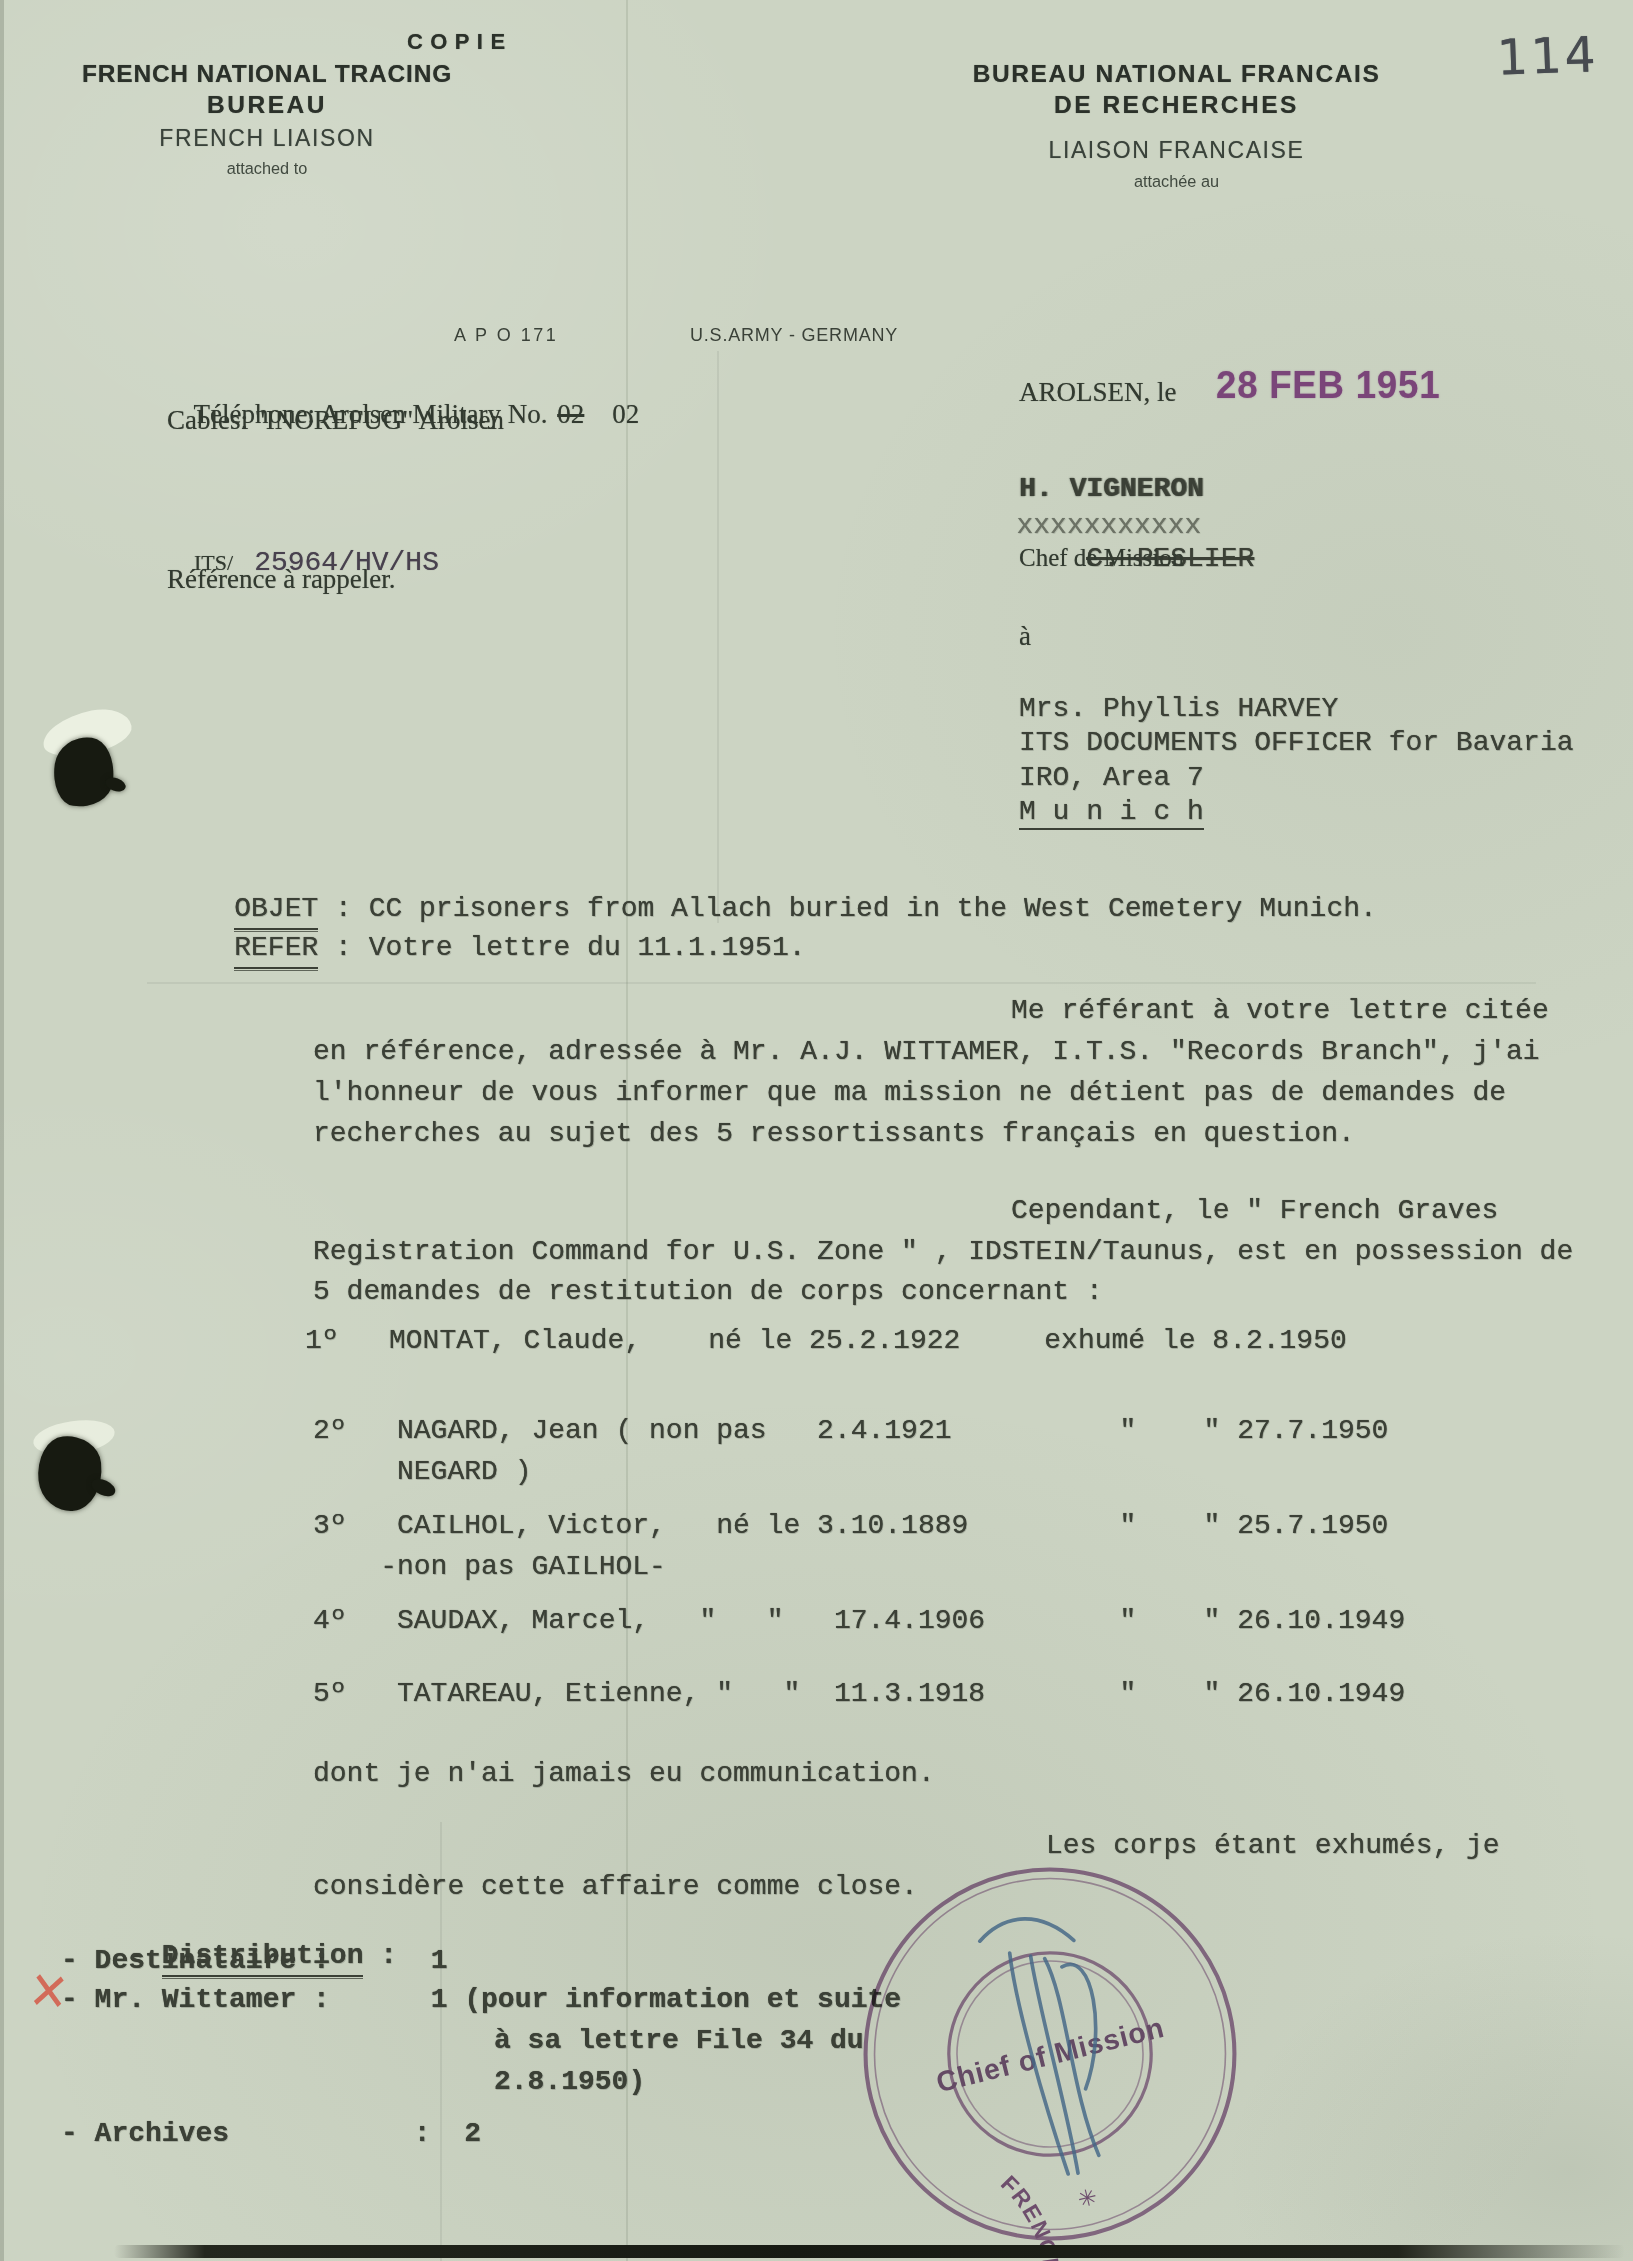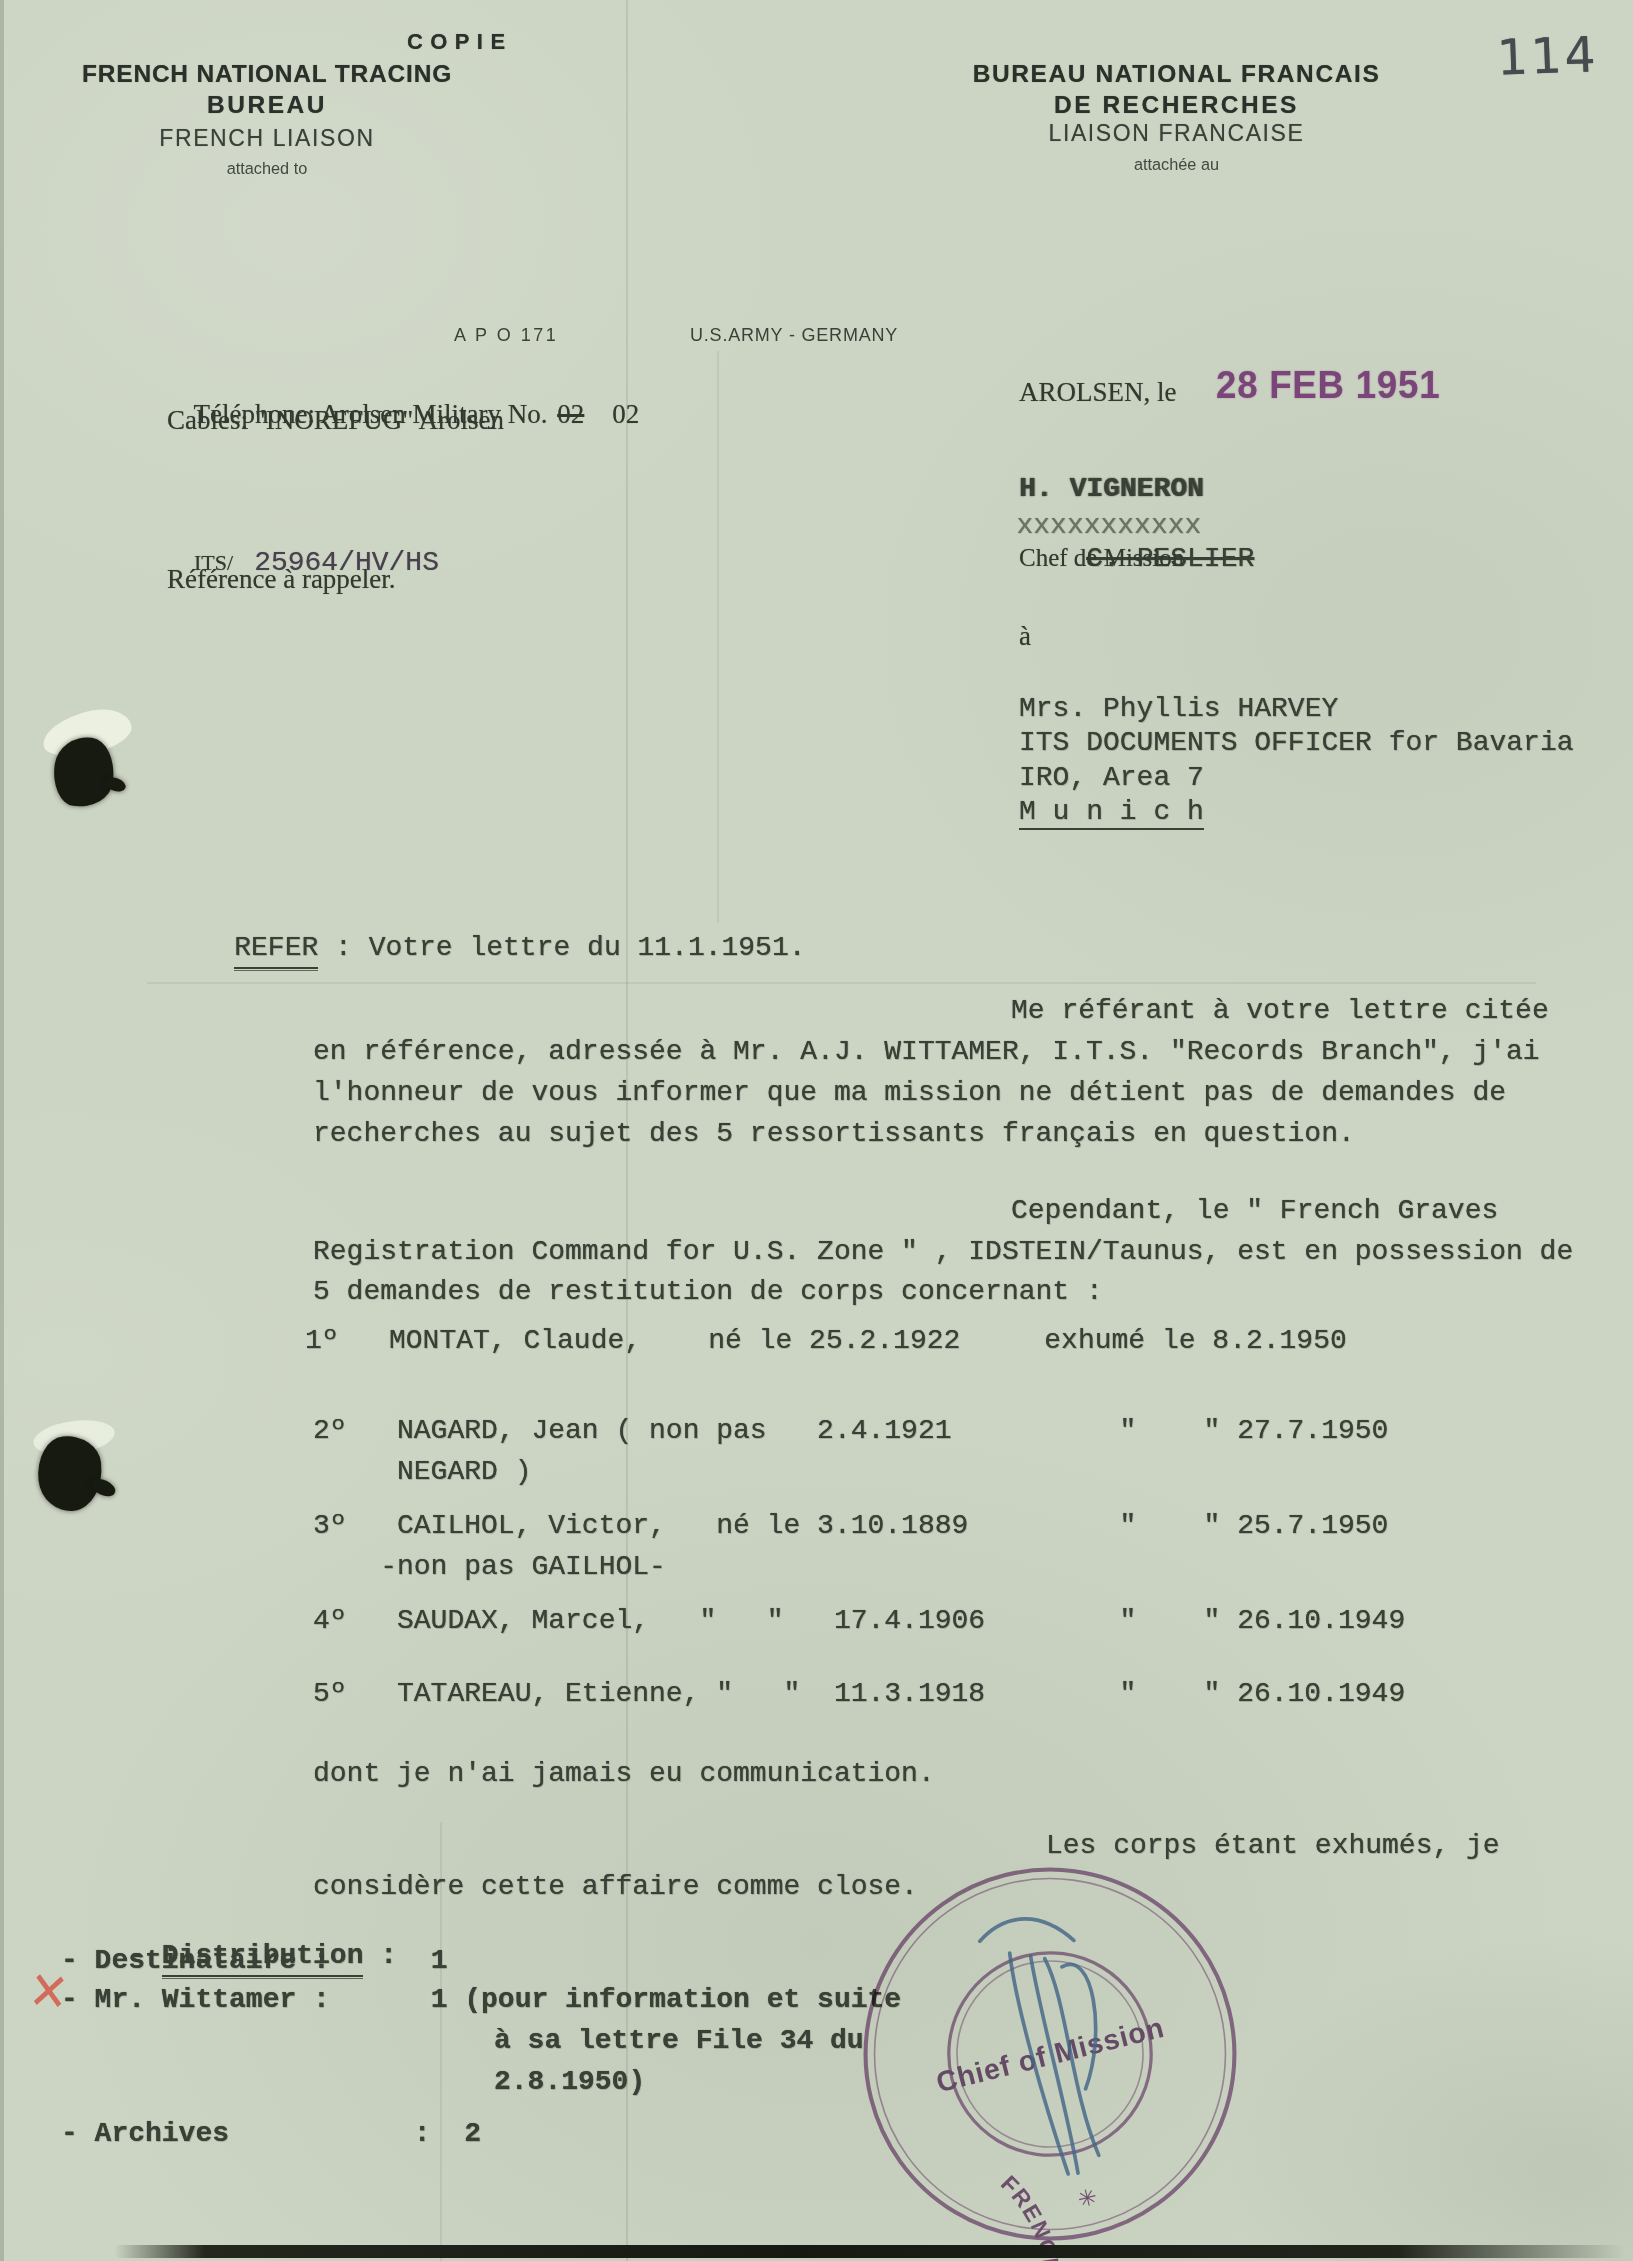--- a/index.html
+++ b/index.html
@@ -52,21 +52,21 @@
   <div class="abs center" style="left:75px;top:60px;width:384px;">
     <div class="sans hb" style="font-size:24.5px;letter-spacing:0.8px;">FRENCH NATIONAL TRACING</div>
     <div class="sans hb" style="font-size:24.5px;letter-spacing:2.5px;margin-top:3.3px;">BUREAU</div>
     <div class="sans" style="font-size:23px;letter-spacing:1.6px;color:#39423a;margin-top:5.7px;text-shadow:0 0 0.8px rgba(52,60,50,.5);">FRENCH LIAISON</div>
     <div class="sans" style="font-size:16.3px;color:#414a40;margin-top:7.4px;">attached to</div>
   </div>
 
   <div class="abs center" style="left:919px;top:60px;width:515px;">
     <div class="sans hb" style="font-size:24.5px;letter-spacing:1.6px;">BUREAU NATIONAL FRANCAIS</div>
     <div class="sans hb" style="font-size:24.5px;letter-spacing:2.5px;margin-top:3.3px;">DE RECHERCHES</div>
-    <div class="sans" style="font-size:23px;letter-spacing:1.6px;color:#39423a;margin-top:1px;text-shadow:0 0 0.8px rgba(52,60,50,.5);">LIAISON FRANCAISE</div>
+    <div class="sans" style="font-size:23px;letter-spacing:1.6px;color:#39423a;margin-top:18px;text-shadow:0 0 0.8px rgba(52,60,50,.5);">LIAISON FRANCAISE</div>
     <div class="sans" style="font-size:16.3px;color:#414a40;margin-top:7.4px;">attachée au</div>
   </div>
 
   <div class="abs sans" style="left:454px;top:325px;font-size:18px;letter-spacing:2.5px;color:#3a4138;">A P O 171</div>
   <div class="abs sans" style="left:690px;top:325px;font-size:18px;letter-spacing:0.8px;color:#3a4138;">U.S.ARMY - GERMANY</div>
 
   <div class="serif" style="left:167px;top:368px;">
     <span>Téléphone: Arolsen Military No.</span><span class="lt" style="margin-left:9.8px;">02</span><span style="margin-left:28px;">02</span>
   </div>
   <div class="serif" style="left:167px;top:405px;">Cables: "INOREFUG" Arolsen</div>
@@ -85,20 +85,23 @@
     <span style="position:absolute;left:-2.5px;top:1.6px;opacity:.65;">xxxxxxxxxxx</span>
   </div>
   <div class="serif" style="left:1019px;top:544px;font-size:25px;">Chef de Mission</div>
   <div class="serif" style="left:1019px;top:621px;">à</div>
 
   <div class="mono" style="left:1019px;top:691px;">Mrs. Phyllis HARVEY</div>
   <div class="mono" style="left:1019px;top:725px;">ITS DOCUMENTS OFFICER for Bavaria</div>
   <div class="mono" style="left:1019px;top:760px;">IRO, Area 7</div>
   <div class="mono" style="left:1019px;top:794px;"><span class="ul">M u n i c h</span></div>
 
+  <div class="mono" style="left:167px;top:856px;">
+    <span class="dblul">OBJET</span><span> : CC prisoners from Allach buried in the West Cemetery Munich.</span>
+  </div>
   <div class="mono" style="left:167px;top:895px;">
     <span class="dblul">REFER</span><span> : Votre lettre du 11.1.1951.</span>
   </div>
 
   <div class="mono" style="left:1011px;top:993px;">Me référant à votre lettre citée</div>
   <div class="mono" style="left:313px;top:1075px;">l'honneur de vous informer que ma mission ne détient pas de demandes de</div>
   <div class="mono" style="left:313px;top:1034px;">en référence, adressée à Mr. A.J. WITTAMER, I.T.S. "Records Branch", j'ai</div>
   <div class="mono" style="left:313px;top:1116px;">recherches au sujet des 5 ressortissants français en question.</div>
 
   <div class="mono" style="left:1011px;top:1193px;">Cependant, le " French Graves</div>

